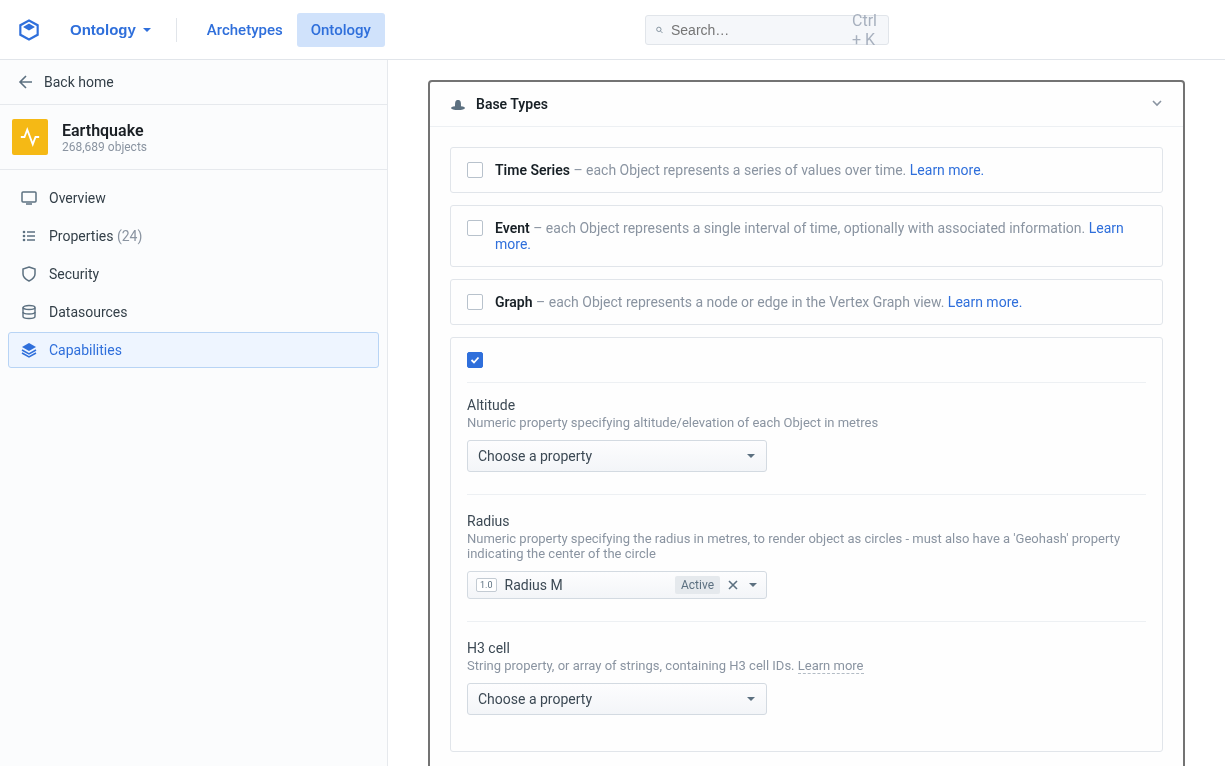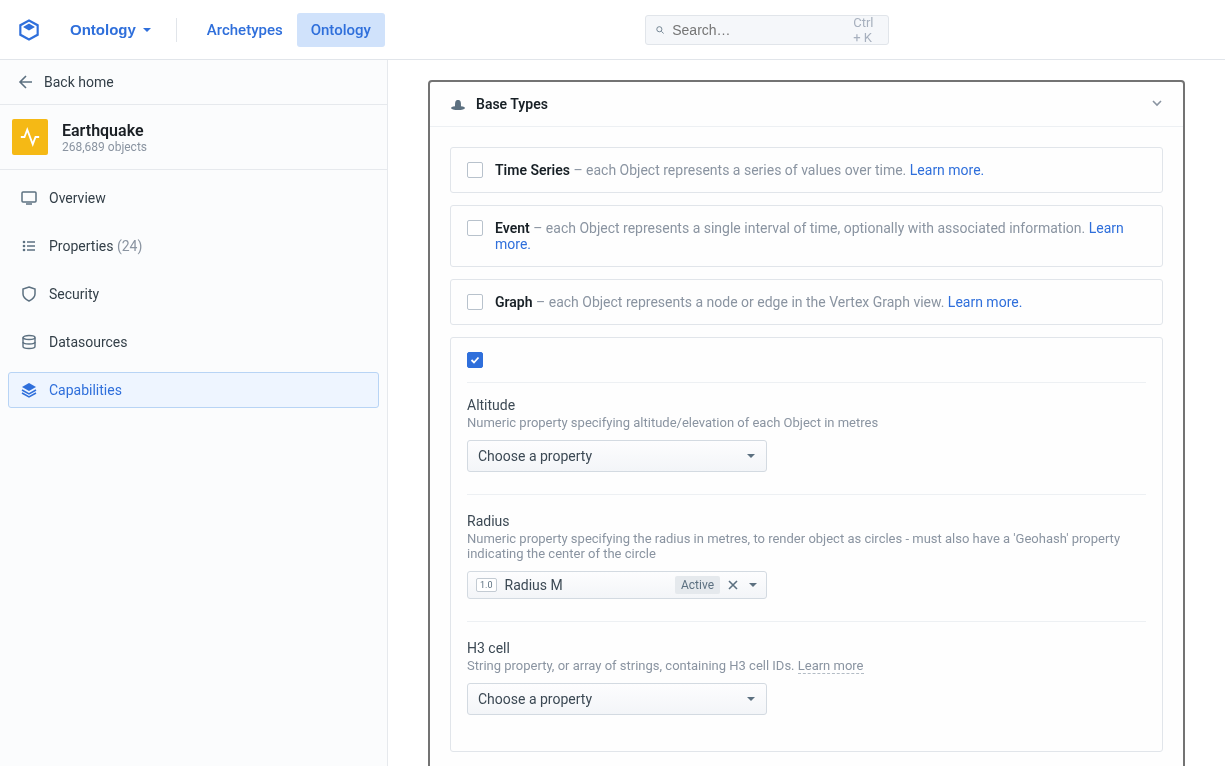--- a/index.html
+++ b/index.html
@@ -84,21 +84,21 @@
     .search-input {
       flex: 1;
       border: none;
       background: transparent;
       outline: none;
       margin-left: 8px;
       font-size: 14px;
     }
     .search-shortcut {
       color: #a7b0be;
-      font-size: 13px;
+      font-size: 16px;
     }
 
     
     .layout {
       display: flex;
       height: calc(100% - 50px);
     }
     .sidebar {
       width: 388px;
       border-right: 1px solid #e6e9ed;
@@ -141,21 +141,21 @@
     }
     .object-sub {
       font-size: 12px;
       color: #8a94a1;
     }
 
     .nav {
       padding: 10px 8px;
       display: flex;
       flex-direction: column;
-      gap: 12px;
+      gap: 2px;
     }
     .nav-item {
       display: flex;
       align-items: center;
       gap: 12px;
       padding: 9px 12px;
       border-radius: 3px;
       color: #333f48;
       cursor: pointer;
       border: 1px solid transparent;

